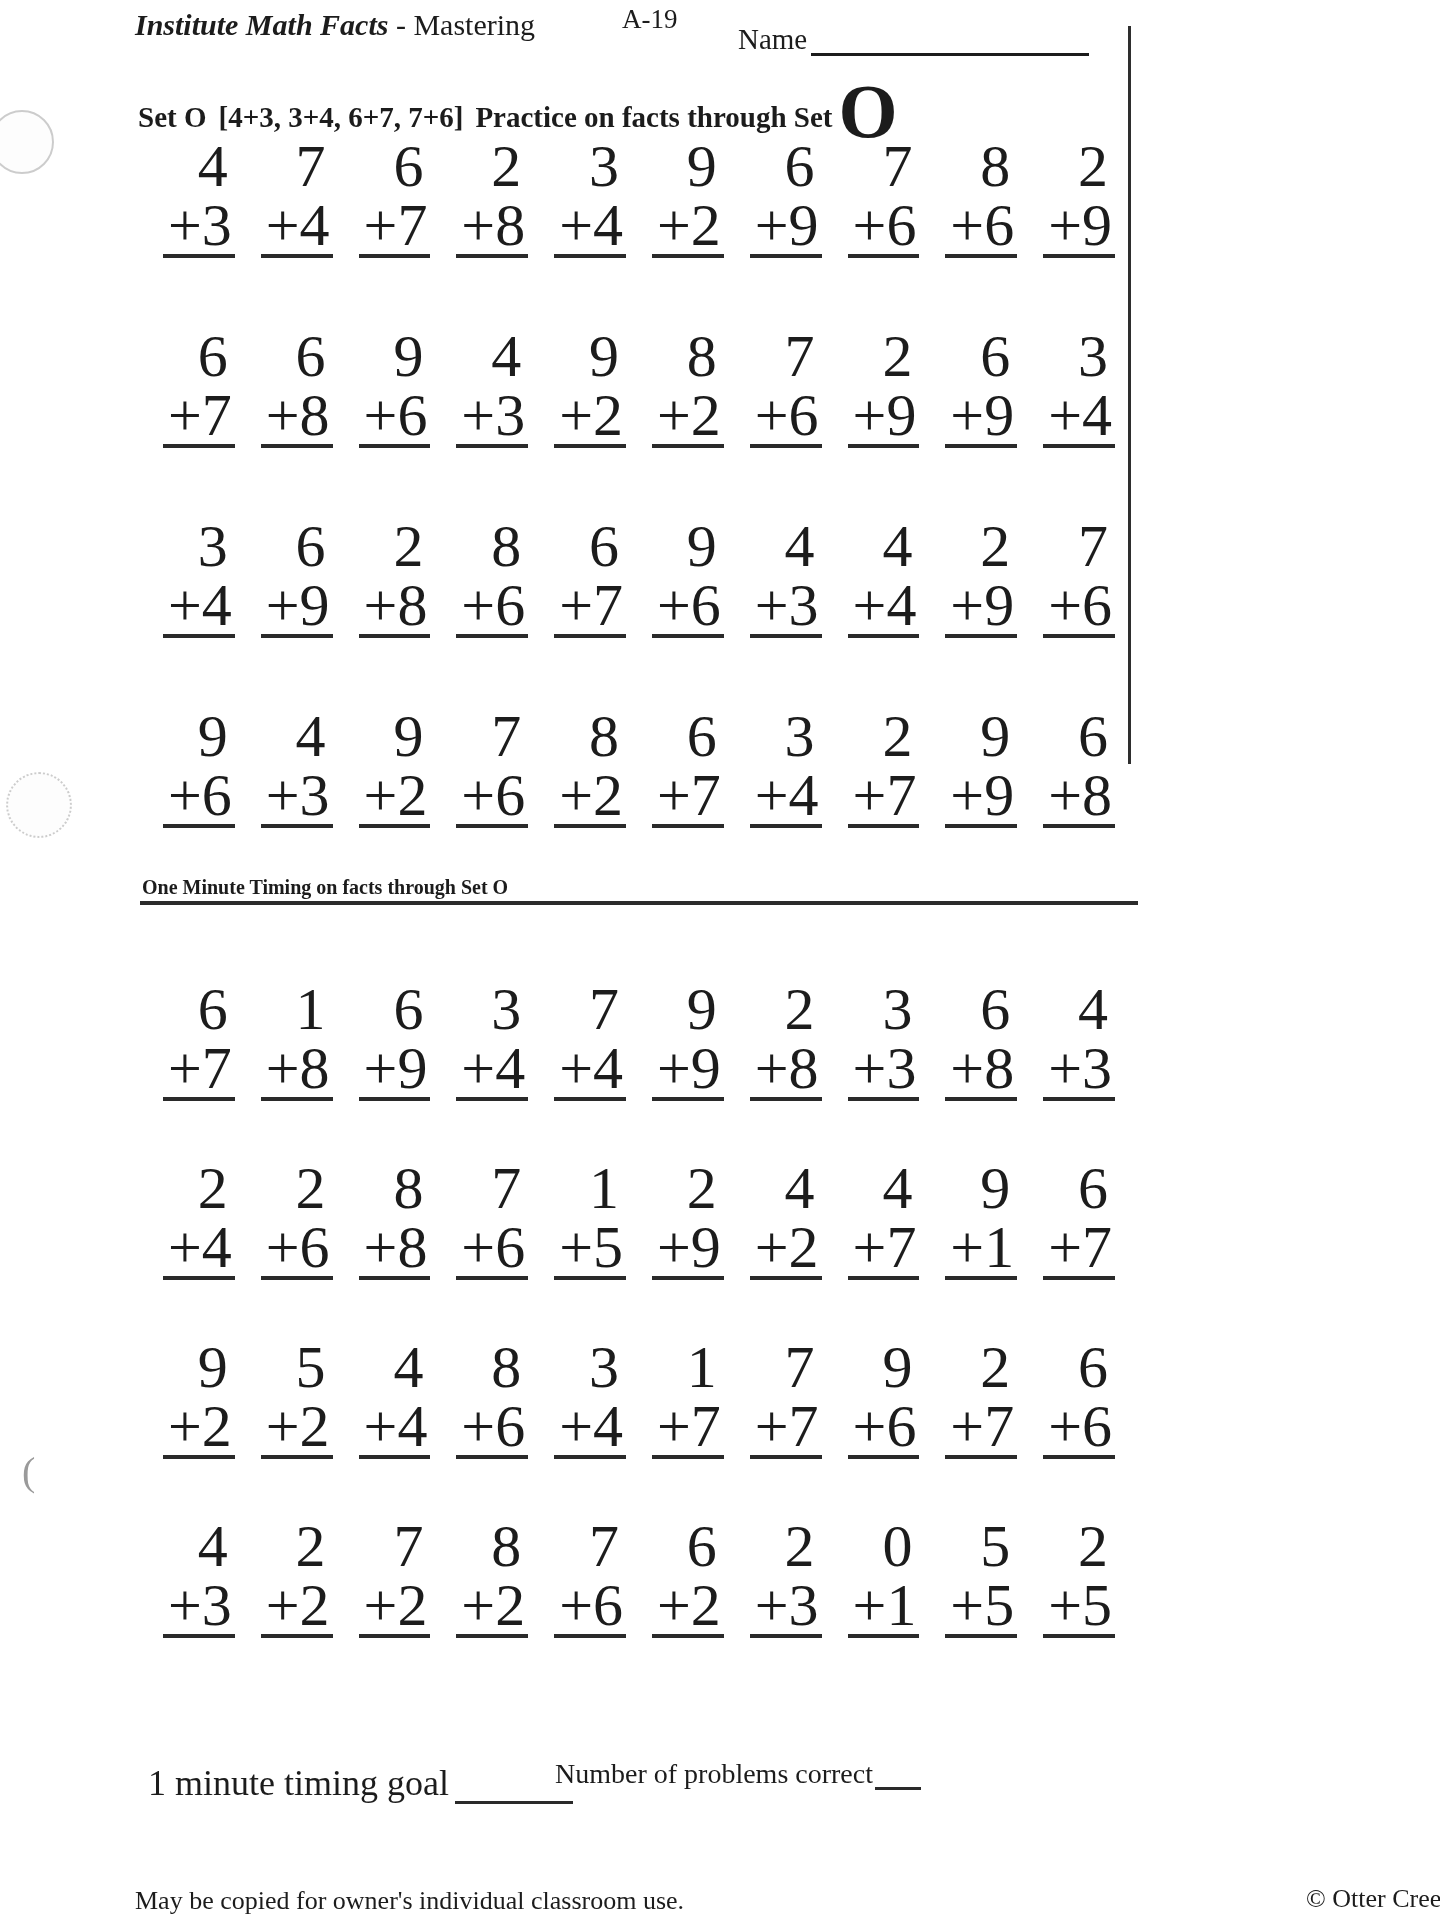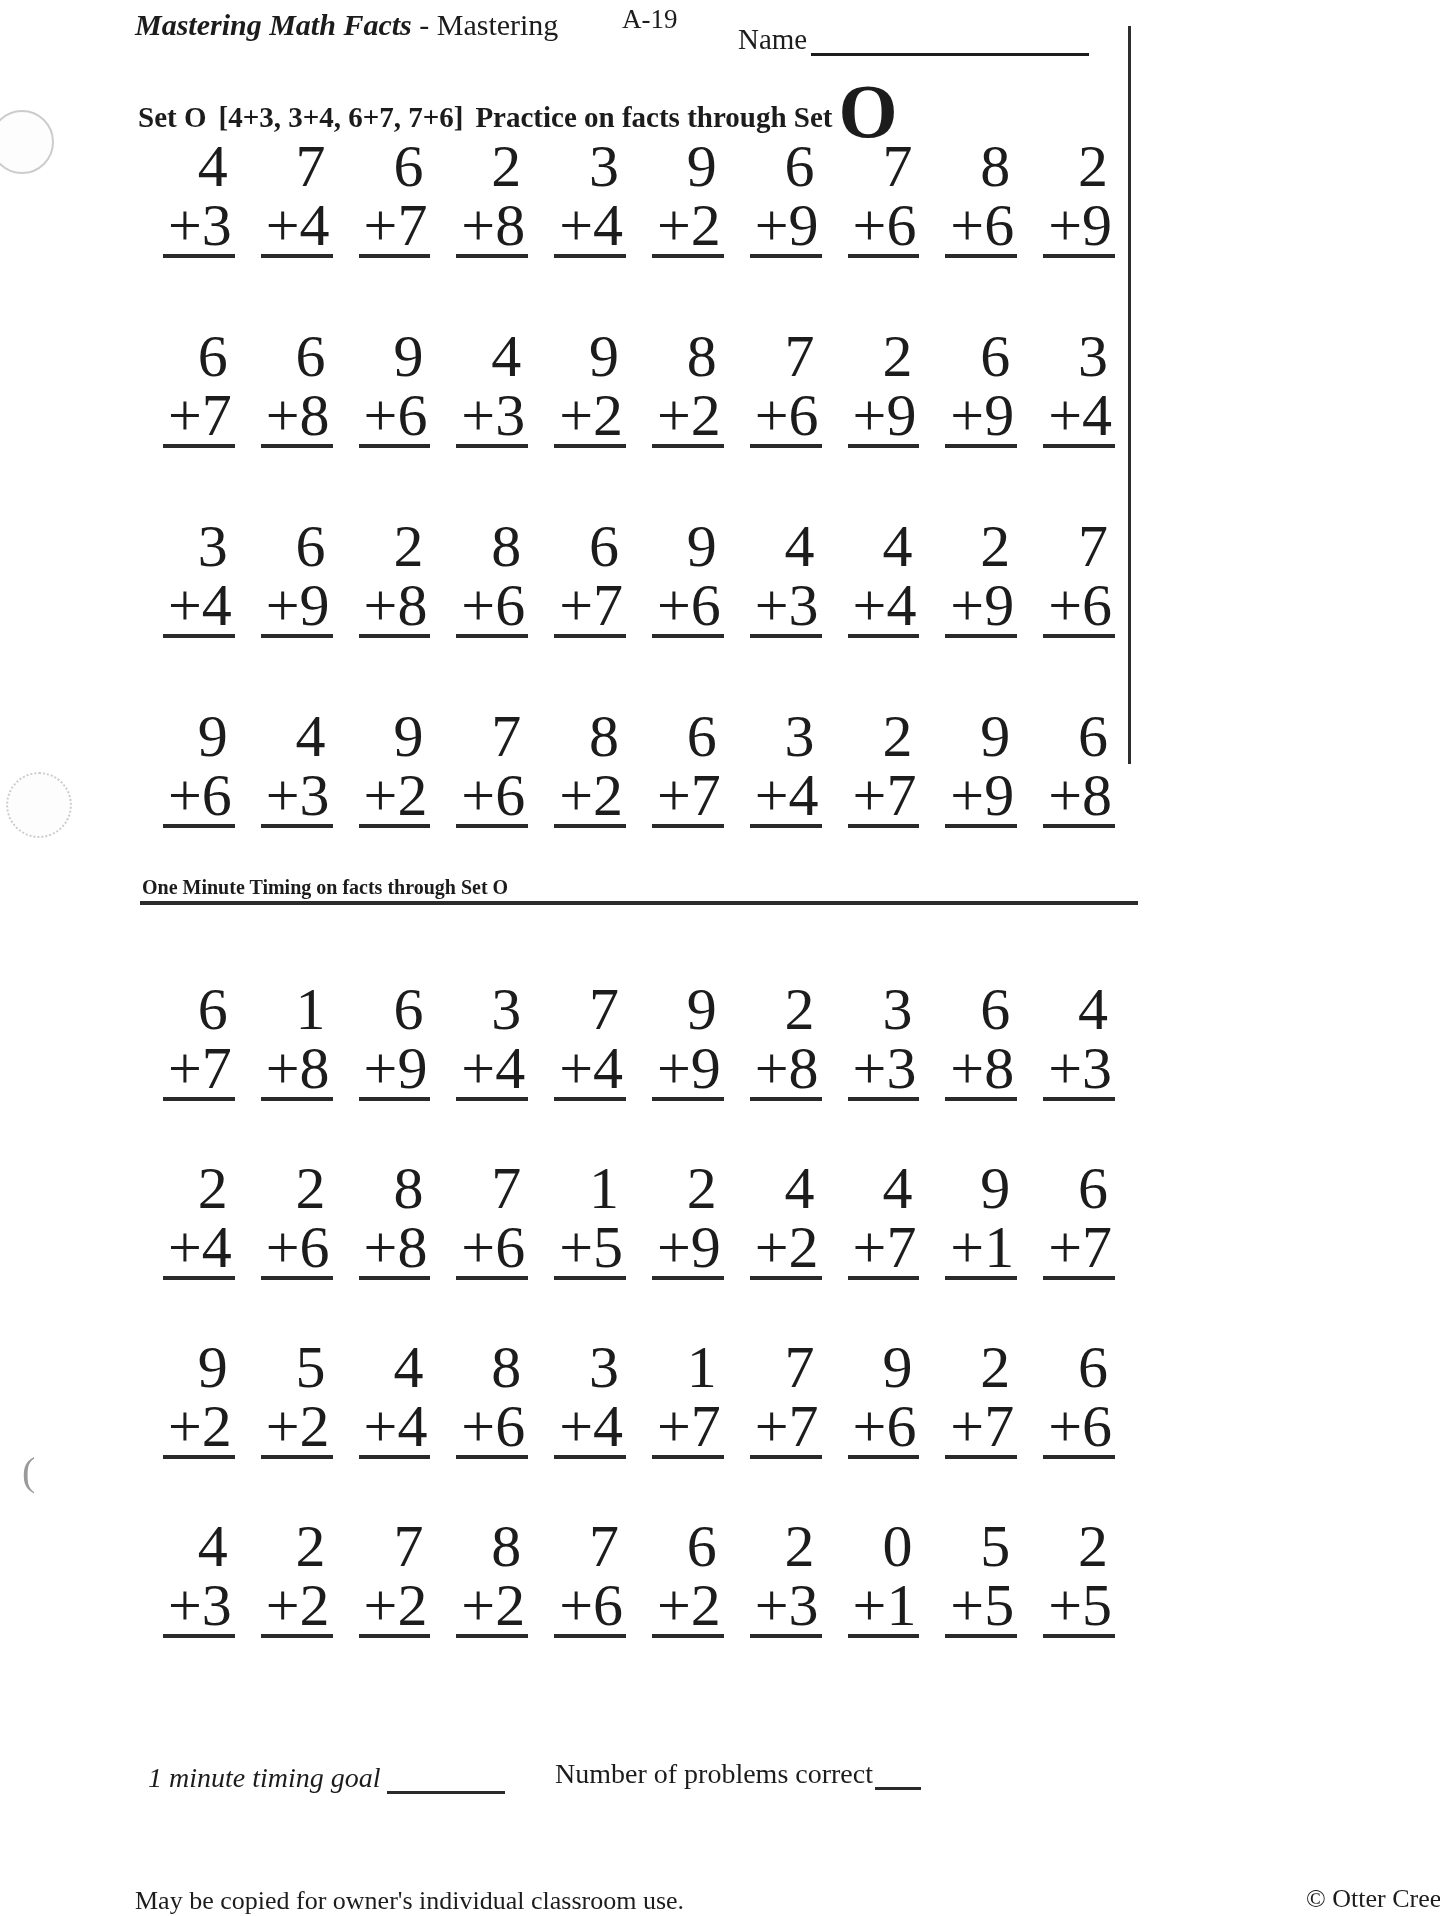--- a/index.html
+++ b/index.html
@@ -37,38 +37,38 @@
   .problem{justify-self:center;display:flex;flex-direction:column;align-items:flex-end;}
   .num-top,.num-bottom{font-size:60px;line-height:48px;white-space:nowrap;}
   .num-top{margin-right:7px;}
   .num-bottom{margin-top:11px;padding:0 3px 5px 5px;border-bottom:4px solid #2a2a2a;}
 
   
   .divider{left:140px;top:901px;width:998px;height:4px;background:#2b2b2b;}
   .timing-heading{left:142px;top:876px;font-size:20px;font-weight:700;white-space:nowrap;font-family:Liberation Serif, serif;}
 
   
-  .goal-block{left:148px;top:1762px;font-size:28px;display:flex;align-items:flex-end;white-space:nowrap;font-style:italic;}
+  .goal-block{left:148px;top:1762px;font-size:36px;display:flex;align-items:flex-end;white-space:nowrap;}
   .goal-line{display:inline-block;width:118px;border-bottom:3px solid #2a2a2a;height:28px;margin-left:6px;}
   .correct-block{left:555px;top:1758px;font-size:28px;display:flex;align-items:flex-end;white-space:nowrap;}
   .correct-line{display:inline-block;width:46px;border-bottom:3px solid #2a2a2a;height:28px;margin-left:2px;}
 
   
   .copy-notice{left:135px;top:1886px;font-size:26px;white-space:nowrap;}
   .copyright{left:1306px;top:1884px;font-size:26px;white-space:nowrap;}
 </style>
 </head>
 <body>
 
 <div class="abs hole hole1"></div>
 <div class="abs hole hole2"></div>
 <div class="abs vline-right"></div>
 <div class="abs paren-mark">(</div>
 
-<div class="abs header-title"><span class="it">Mastering Math Facts</span><span> - Mastering</span></div>
+<div class="abs header-title"><span class="it">Institute Math Facts</span><span> - Mastering</span></div>
 <div class="abs page-code">A-19</div>
 <div class="abs name-block">
   <span>Name</span>
   <span class="name-line"></span>
 </div>
 
 <div class="abs set-heading">
   <span class="small">Set O</span>
   <span class="sp"></span>
   <span class="small">[4+3, 3+4, 6+7, 7+6]</span>

